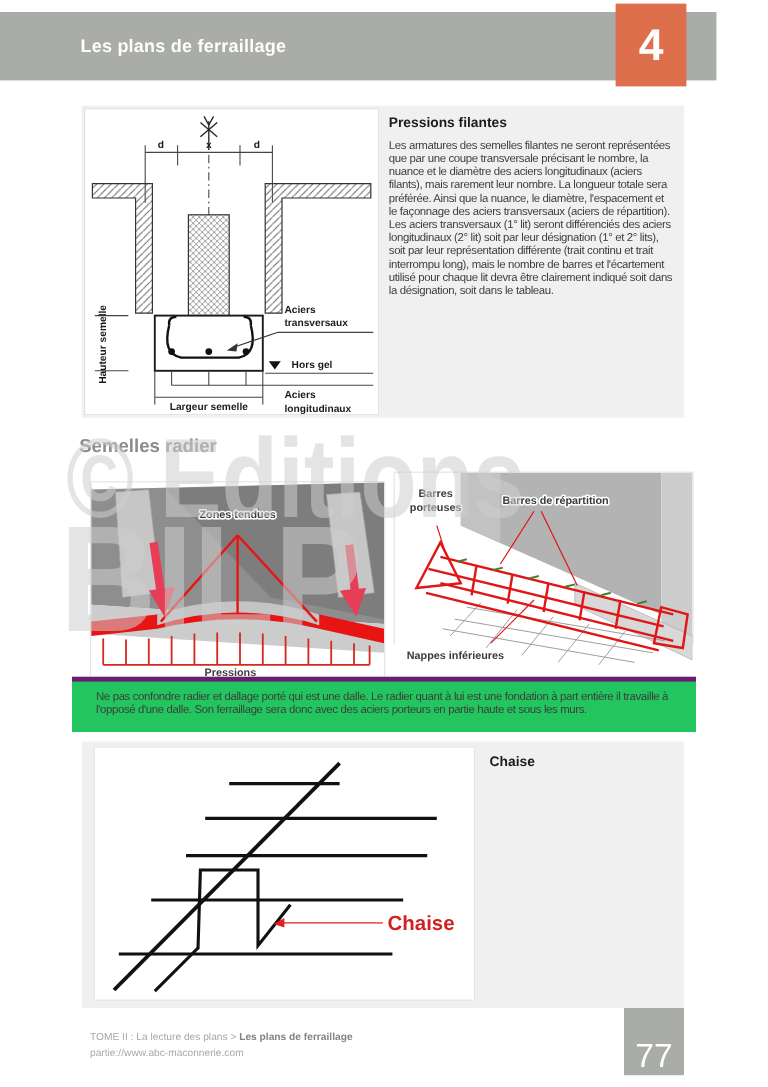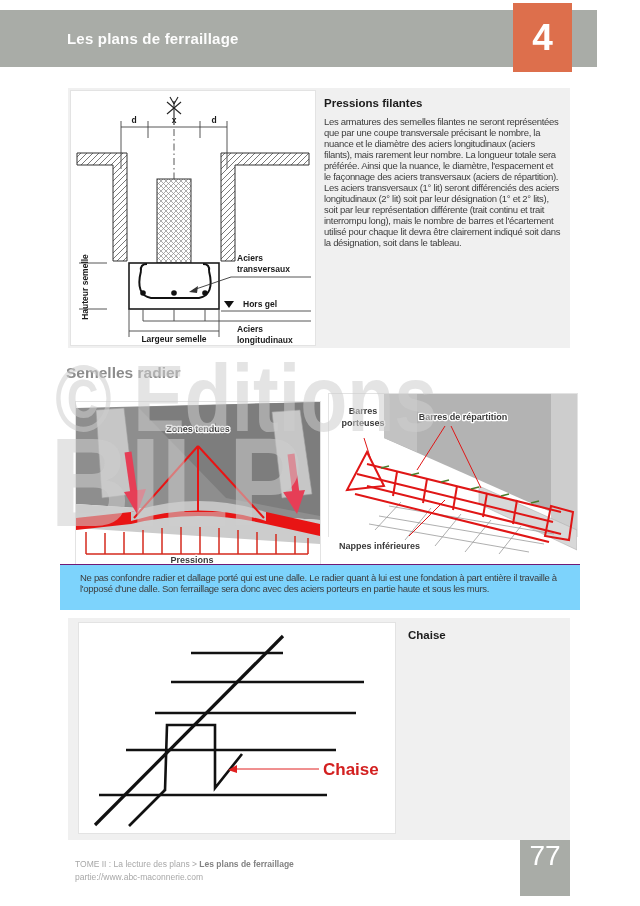--- a/index.html
+++ b/index.html
@@ -15,33 +15,33 @@
   .panel{background:#f0f0f0}
   .figbox{background:#fff;border:1px solid #e3e3e3;box-sizing:border-box}
   .p1{left:68px;top:88px;width:502px;height:260px}
   .fb1{left:70px;top:90px;width:246px;height:256px}
   .tc1{left:324px;top:97px;width:238px}
   .h2{font-size:11.5px;font-weight:bold;color:#1b1b1b;margin:0 0 7px 0}
   .body-txt{font-size:9.5px;line-height:11px;letter-spacing:-0.3px;color:#3d3d3d;margin:0}
   .sec-h{left:66px;top:364px;font-size:15.5px;font-weight:bold;color:#8c8c8c}
   .fbL{left:75px;top:401px;width:246px;height:166px}
   .fbR{left:328px;top:393px;width:250px;height:144px}
-  .note{left:60px;top:564px;width:520px;height:46px;background:#7dd3fc;border-top:1px solid #701a75;box-sizing:border-box;
+  .note{left:60px;top:564px;width:520px;height:46px;background:#22c55e;border-top:4px solid #701a75;box-sizing:border-box;
         padding:7px 16px 0 20px}
   .p3{left:68px;top:618px;width:502px;height:222px}
   .fb3{left:78px;top:622px;width:318px;height:212px}
   .tc3{left:408px;top:629px;width:154px}
   
   .wm{pointer-events:none;z-index:6;font-weight:bold;color:rgba(205,205,205,.55);white-space:nowrap;line-height:1}
   .wm1{left:55px;top:352px;font-size:94px;transform:scaleX(.82);transform-origin:left top}
   .wm2{left:50px;top:420px;font-size:126px;transform:scaleX(.88);transform-origin:left top}
   
   .foot{left:75px;top:858px;font-size:8.5px;line-height:12.5px;color:#a8a8a8}
   .foot b{color:#828282}
-  .pg-box{left:520px;top:840px;width:50px;height:56px;background:#a9aca7;display:flex;align-items:flex-start;justify-content:center;
+  .pg-box{left:520px;top:840px;width:50px;height:56px;background:#a9aca7;display:flex;align-items:flex-end;justify-content:center;
           color:#fff;font-size:28px}
   
   .figlab{font-family:"Liberation Sans",sans-serif;font-size:8.5px;font-weight:bold;fill:#1a1a1a}
   .halo{font-family:"Liberation Sans",sans-serif;font-size:9px;font-weight:bold;fill:#3a3a3a;
         stroke:#fff;stroke-width:2.6;paint-order:stroke;stroke-linejoin:round}
   .redlab{font-family:"Liberation Sans",sans-serif;font-size:17px;font-weight:bold;fill:#d32020}
   svg{display:block}
 </style>
 </head>
 <body>

